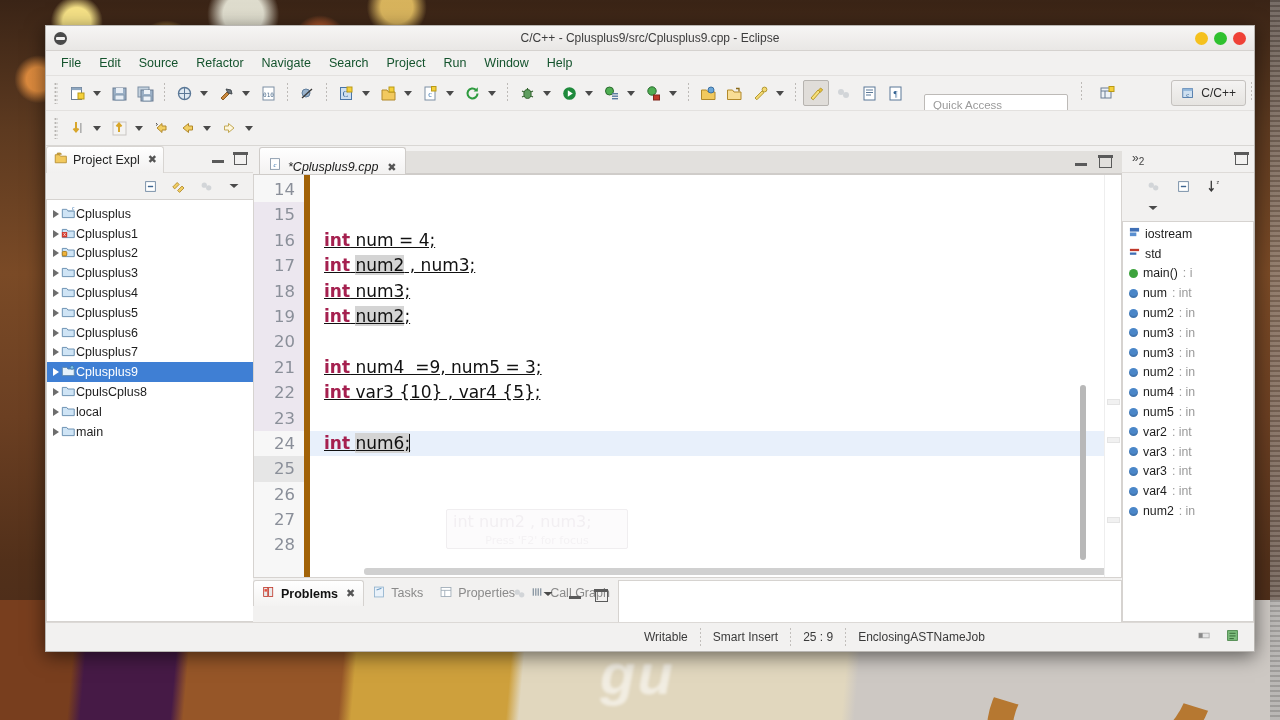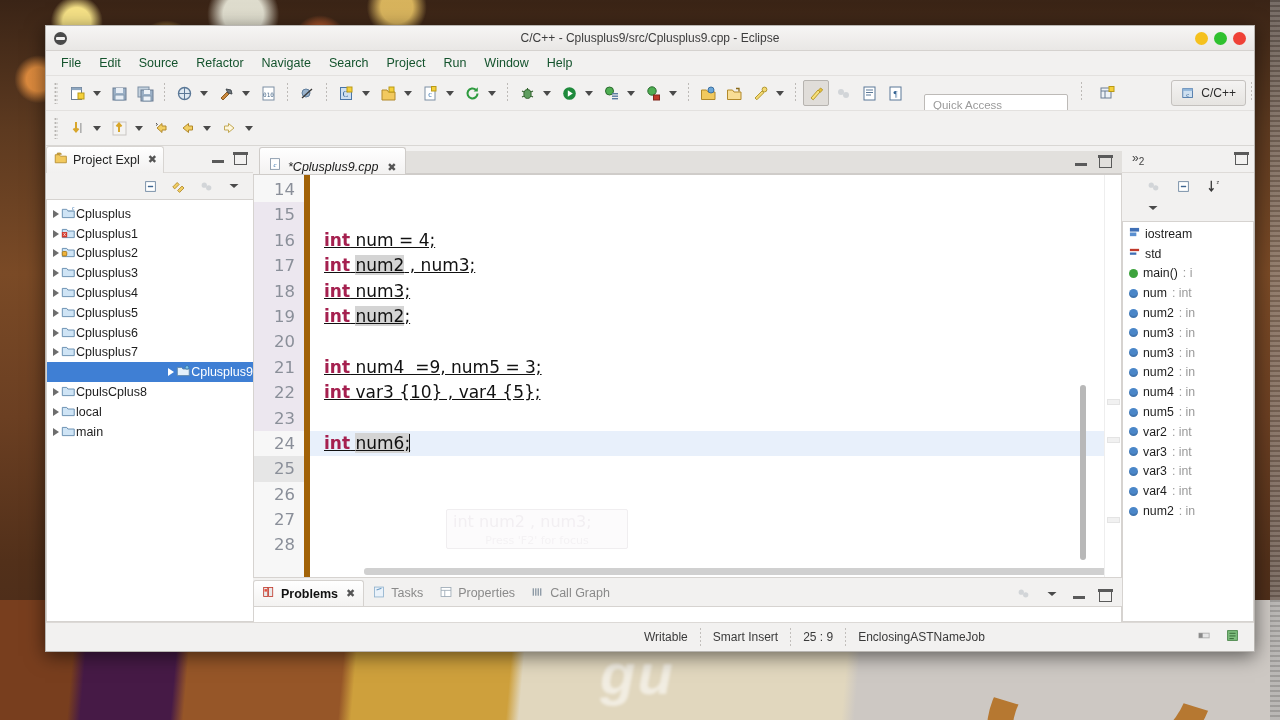--- a/index.html
+++ b/index.html
@@ -183,21 +183,21 @@
   .vt-btn { width:18px; height:18px; display:flex; align-items:center; justify-content:center; }
 
   #tree {
     flex:1 1 auto; background:#fff; border: 1px solid #d6d3d0; border-right:none;
     overflow:hidden; padding-top: 4px;
   }
   .tree-row {
     height: 19.8px; display:flex; align-items:center; gap:0; padding-left: 6px;
     font-size: 12.5px; color:#1d1d1d;
   }
-  .tree-row.selected { background:#3f7fd4; color:#fff;justify-content:flex-end; }
+  .tree-row.selected { background:#3f7fd4; color:#fff; }
   .tri {
     width: 0; height: 0; border-top: 4.5px solid transparent; border-bottom: 4.5px solid transparent;
     border-left: 6px solid #6d6d6d; margin-right: 2px; flex:0 0 auto;
   }
   .tree-row.selected .tri { border-left-color:#fff; }
 
   
   #center { flex: 1 1 auto; display:flex; flex-direction:column; min-width:0; min-height:0; }
   #editor-tabrow {
     height: 28px; flex: 0 0 28px; background:#f2f1f0; position:relative; display:flex; align-items:flex-end;
@@ -258,21 +258,21 @@
   #hscroll-track {
     position:absolute; left: 52px; right: 18px; bottom: 2px; height: 8px; background:#fff;
   }
   #hscroll {
     position:absolute; left: 54px; bottom: 2px; width: 1055px; height: 7px;
     background:#d0d0d0; border-radius: 3px;
   }
 
   
   #bottom-panel {
-    flex: 0 0 42px; height: 42px; background:#f2f1f0; display:flex; flex-direction:column;
+    flex: 0 0 42px; height: 42px; background:#f2f1f0; display:flex; flex-direction:row;
     position:relative; margin-top: 2px;
   }
   #bottom-tabrow { height: 26px; display:flex; align-items:center; position:relative; }
   .btab {
     display:flex; align-items:center; gap:5px; height:25px; padding: 0 8px;
     font-size: 12.5px; color:#8a8a8a;
   }
   .btab.active {
     color:#111; font-weight:bold;
     background: linear-gradient(180deg,#ffffff,#f3f2f1);

